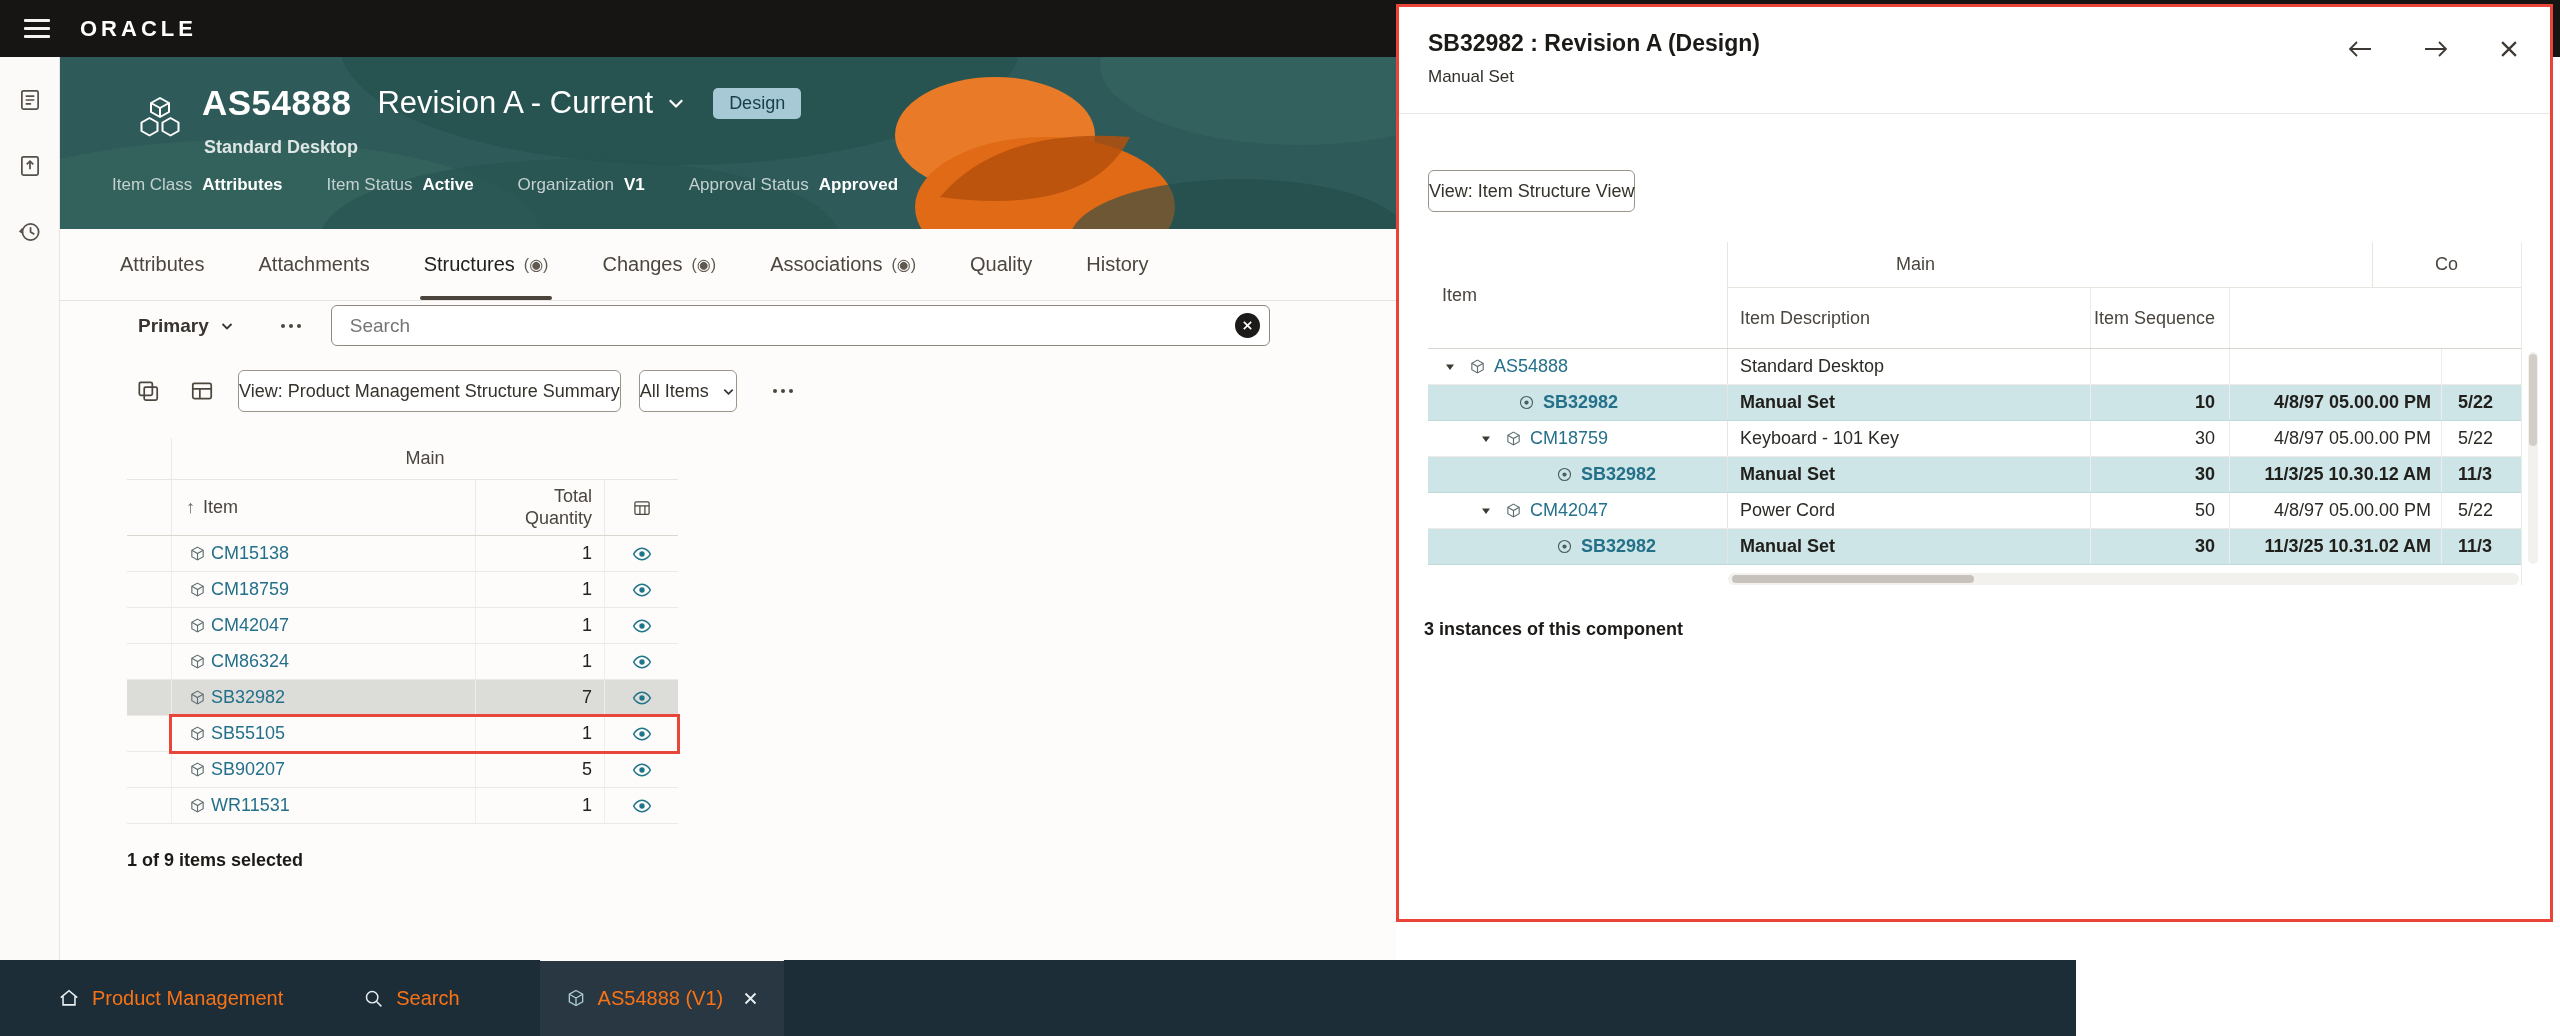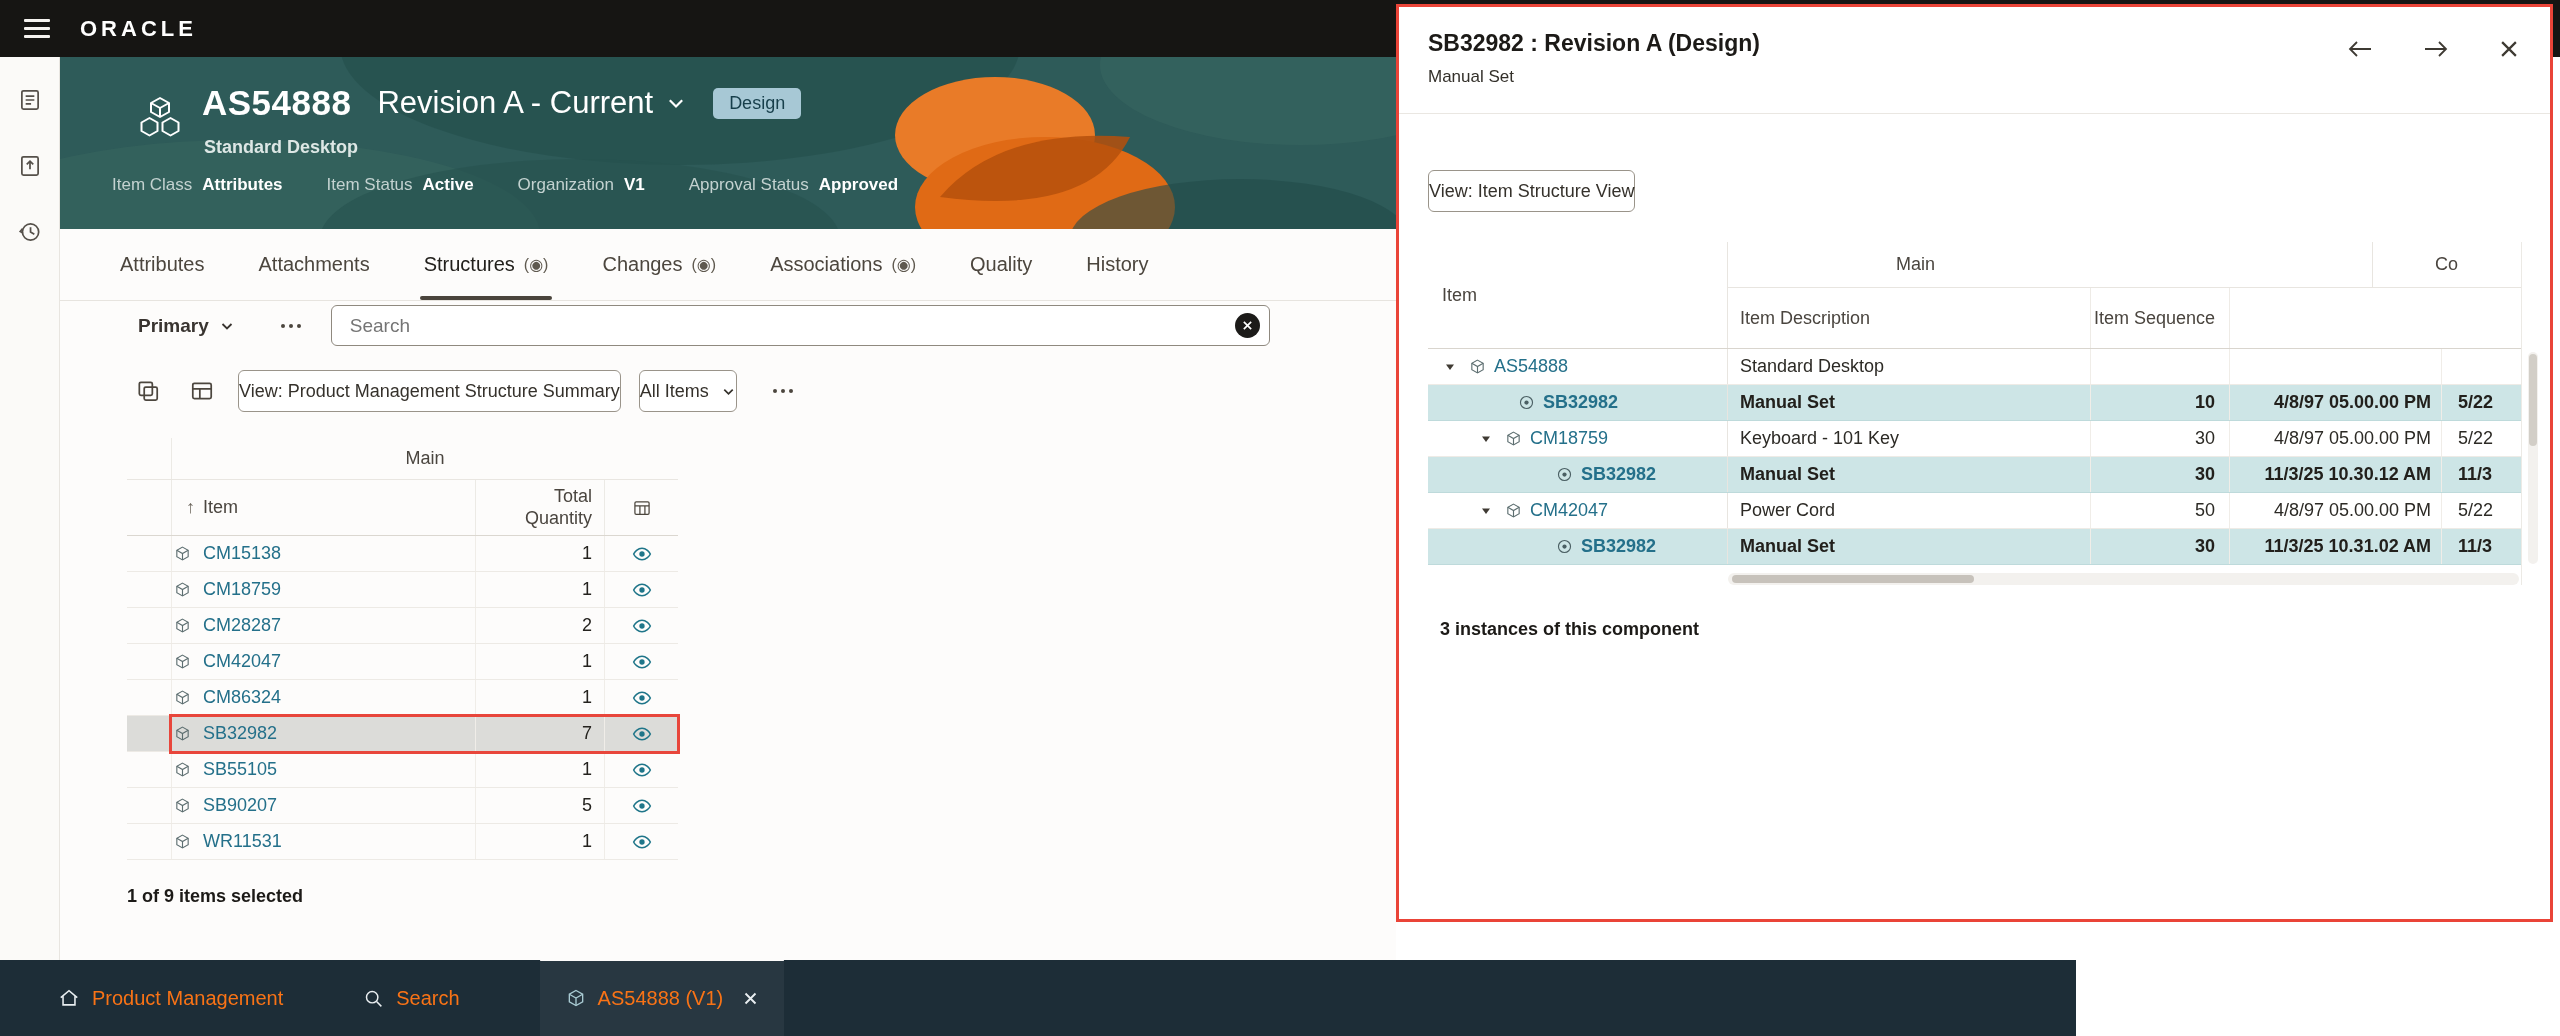--- a/index.html
+++ b/index.html
@@ -70,21 +70,21 @@
   .t-headrow { display:flex; height:56px; border-bottom:1px solid #dbd7d0; color:#4a453f; }
   .h-sel { width:44px; }
   .h-item { width:304px; display:flex; align-items:center; gap:8px; padding-left:14px; border-left:1px solid #eceae5; }
   .h-qty  { width:129px; display:flex; align-items:center; justify-content:flex-end; padding-right:12px;
             border-left:1px solid #eceae5; }
   .h-qty span { display:block; width:84px; text-align:right; line-height:1.2; }
   .h-eye  { width:74px; display:flex; align-items:center; justify-content:center; border-left:1px solid #eceae5; }
   .t-row { display:flex; height:36px; border-bottom:1px solid #edeae5; align-items:stretch; cursor:pointer; }
   .t-row.selected { background:#dcdcd9; }
   .c-sel  { width:44px; }
-  .c-item { width:304px; display:flex; align-items:center; gap:12px; padding-left:2px; border-left:1px solid #f0ede8; }
+  .c-item { width:304px; display:flex; align-items:center; gap:5px; padding-left:17px; border-left:1px solid #f0ede8; }
   .c-qty  { width:129px; display:flex; align-items:center; justify-content:flex-end; padding-right:12px;
             color:#24221e; border-left:1px solid #f0ede8; }
   .c-eye  { width:74px; display:flex; align-items:center; justify-content:center; border-left:1px solid #f0ede8; cursor:pointer; }
   .row-annotation { position:absolute; left:42px; top:276px; width:511px; height:40px;
                     border:3px solid #e8463b; pointer-events:none; }
   .items-footer { margin:26px 0 0 67px; font-size:18px; font-weight:bold; color:#1c1a17; }
 
   
   .bottombar { position:absolute; left:0; top:960px; width:2076px; height:76px; background:#1d2d37;
                display:flex; align-items:center; color:#f97316; font-size:20px; z-index:1; }
@@ -142,21 +142,21 @@
   .pc-cut  { flex:1; display:flex; align-items:center; padding-left:16px; border-left:1px solid #f0ede8;
              white-space:nowrap; overflow:hidden; }
   .p-row.hl .pc-desc, .p-row.hl .pc-seq, .p-row.hl .pc-date, .p-row.hl .pc-cut { font-weight:bold; color:#22201c; }
   .p-row.hl .link { font-weight:bold; }
 
   .h-scroll { position:relative; margin:8px 0 0 300px; width:791px; height:12px; background:#f3f1ee; border-radius:6px; }
   .h-thumb { position:absolute; left:4px; top:2px; width:242px; height:8px; background:#c7c2bb; border-radius:4px; cursor:pointer; }
   .v-scroll { position:absolute; left:1100px; top:110px; width:10px; height:212px; background:#f3f1ee; border-radius:5px; }
   .v-thumb { position:absolute; left:1px; top:2px; width:8px; height:92px; background:#d2cec7; border-radius:4px; cursor:pointer; }
 
-  .p-footer { margin:34px 0 0 44px; font-size:18px; font-weight:bold; color:#1c1a17; }
+  .p-footer { margin:34px 0 0 28px; font-size:18px; font-weight:bold; color:#1c1a17; }
 </style>
 </head>
 <body>
 
 <div class="topbar">
   <div class="hamburger">
       <span></span>
       <span></span>
       <span></span>
     </div>
@@ -377,39 +377,20 @@
     </div>
     <div class="t-row">
       <div class="c-sel"></div>
       <div class="c-item">
           <span>
             <svg width="17" height="17" viewBox="0 0 24 24" fill="none" stroke="#5d6e70" stroke-width="1.6">
               <path d="M12 3 20 7.5v9L12 21 4 16.5v-9z"></path>
               <path d="M4 7.5 12 12l8-4.5M12 12v9"></path>
             </svg>
           </span>
-        <a class="link">CM28287</a>
-        </div>
-      <div class="c-qty">2</div>
-      <div class="c-eye">
-          <svg width="20" height="20" viewBox="0 0 24 24">
-            <path d="M12 5c-5 0-9 4.5-10 7 1 2.5 5 7 10 7s9-4.5 10-7c-1-2.5-5-7-10-7z" fill="none" stroke="#1f7589" stroke-width="1.8"></path>
-            <circle cx="12" cy="12" r="3.2" fill="#1f7589"></circle>
-          </svg>
-        </div>
-    </div>
-    <div class="t-row">
-      <div class="c-sel"></div>
-      <div class="c-item">
-          <span>
-            <svg width="17" height="17" viewBox="0 0 24 24" fill="none" stroke="#5d6e70" stroke-width="1.6">
-              <path d="M12 3 20 7.5v9L12 21 4 16.5v-9z"></path>
-              <path d="M4 7.5 12 12l8-4.5M12 12v9"></path>
-            </svg>
-          </span>
         <a class="link">CM42047</a>
         </div>
       <div class="c-qty">1</div>
       <div class="c-eye">
           <svg width="20" height="20" viewBox="0 0 24 24">
             <path d="M12 5c-5 0-9 4.5-10 7 1 2.5 5 7 10 7s9-4.5 10-7c-1-2.5-5-7-10-7z" fill="none" stroke="#1f7589" stroke-width="1.8"></path>
             <circle cx="12" cy="12" r="3.2" fill="#1f7589"></circle>
           </svg>
         </div>
     </div>

